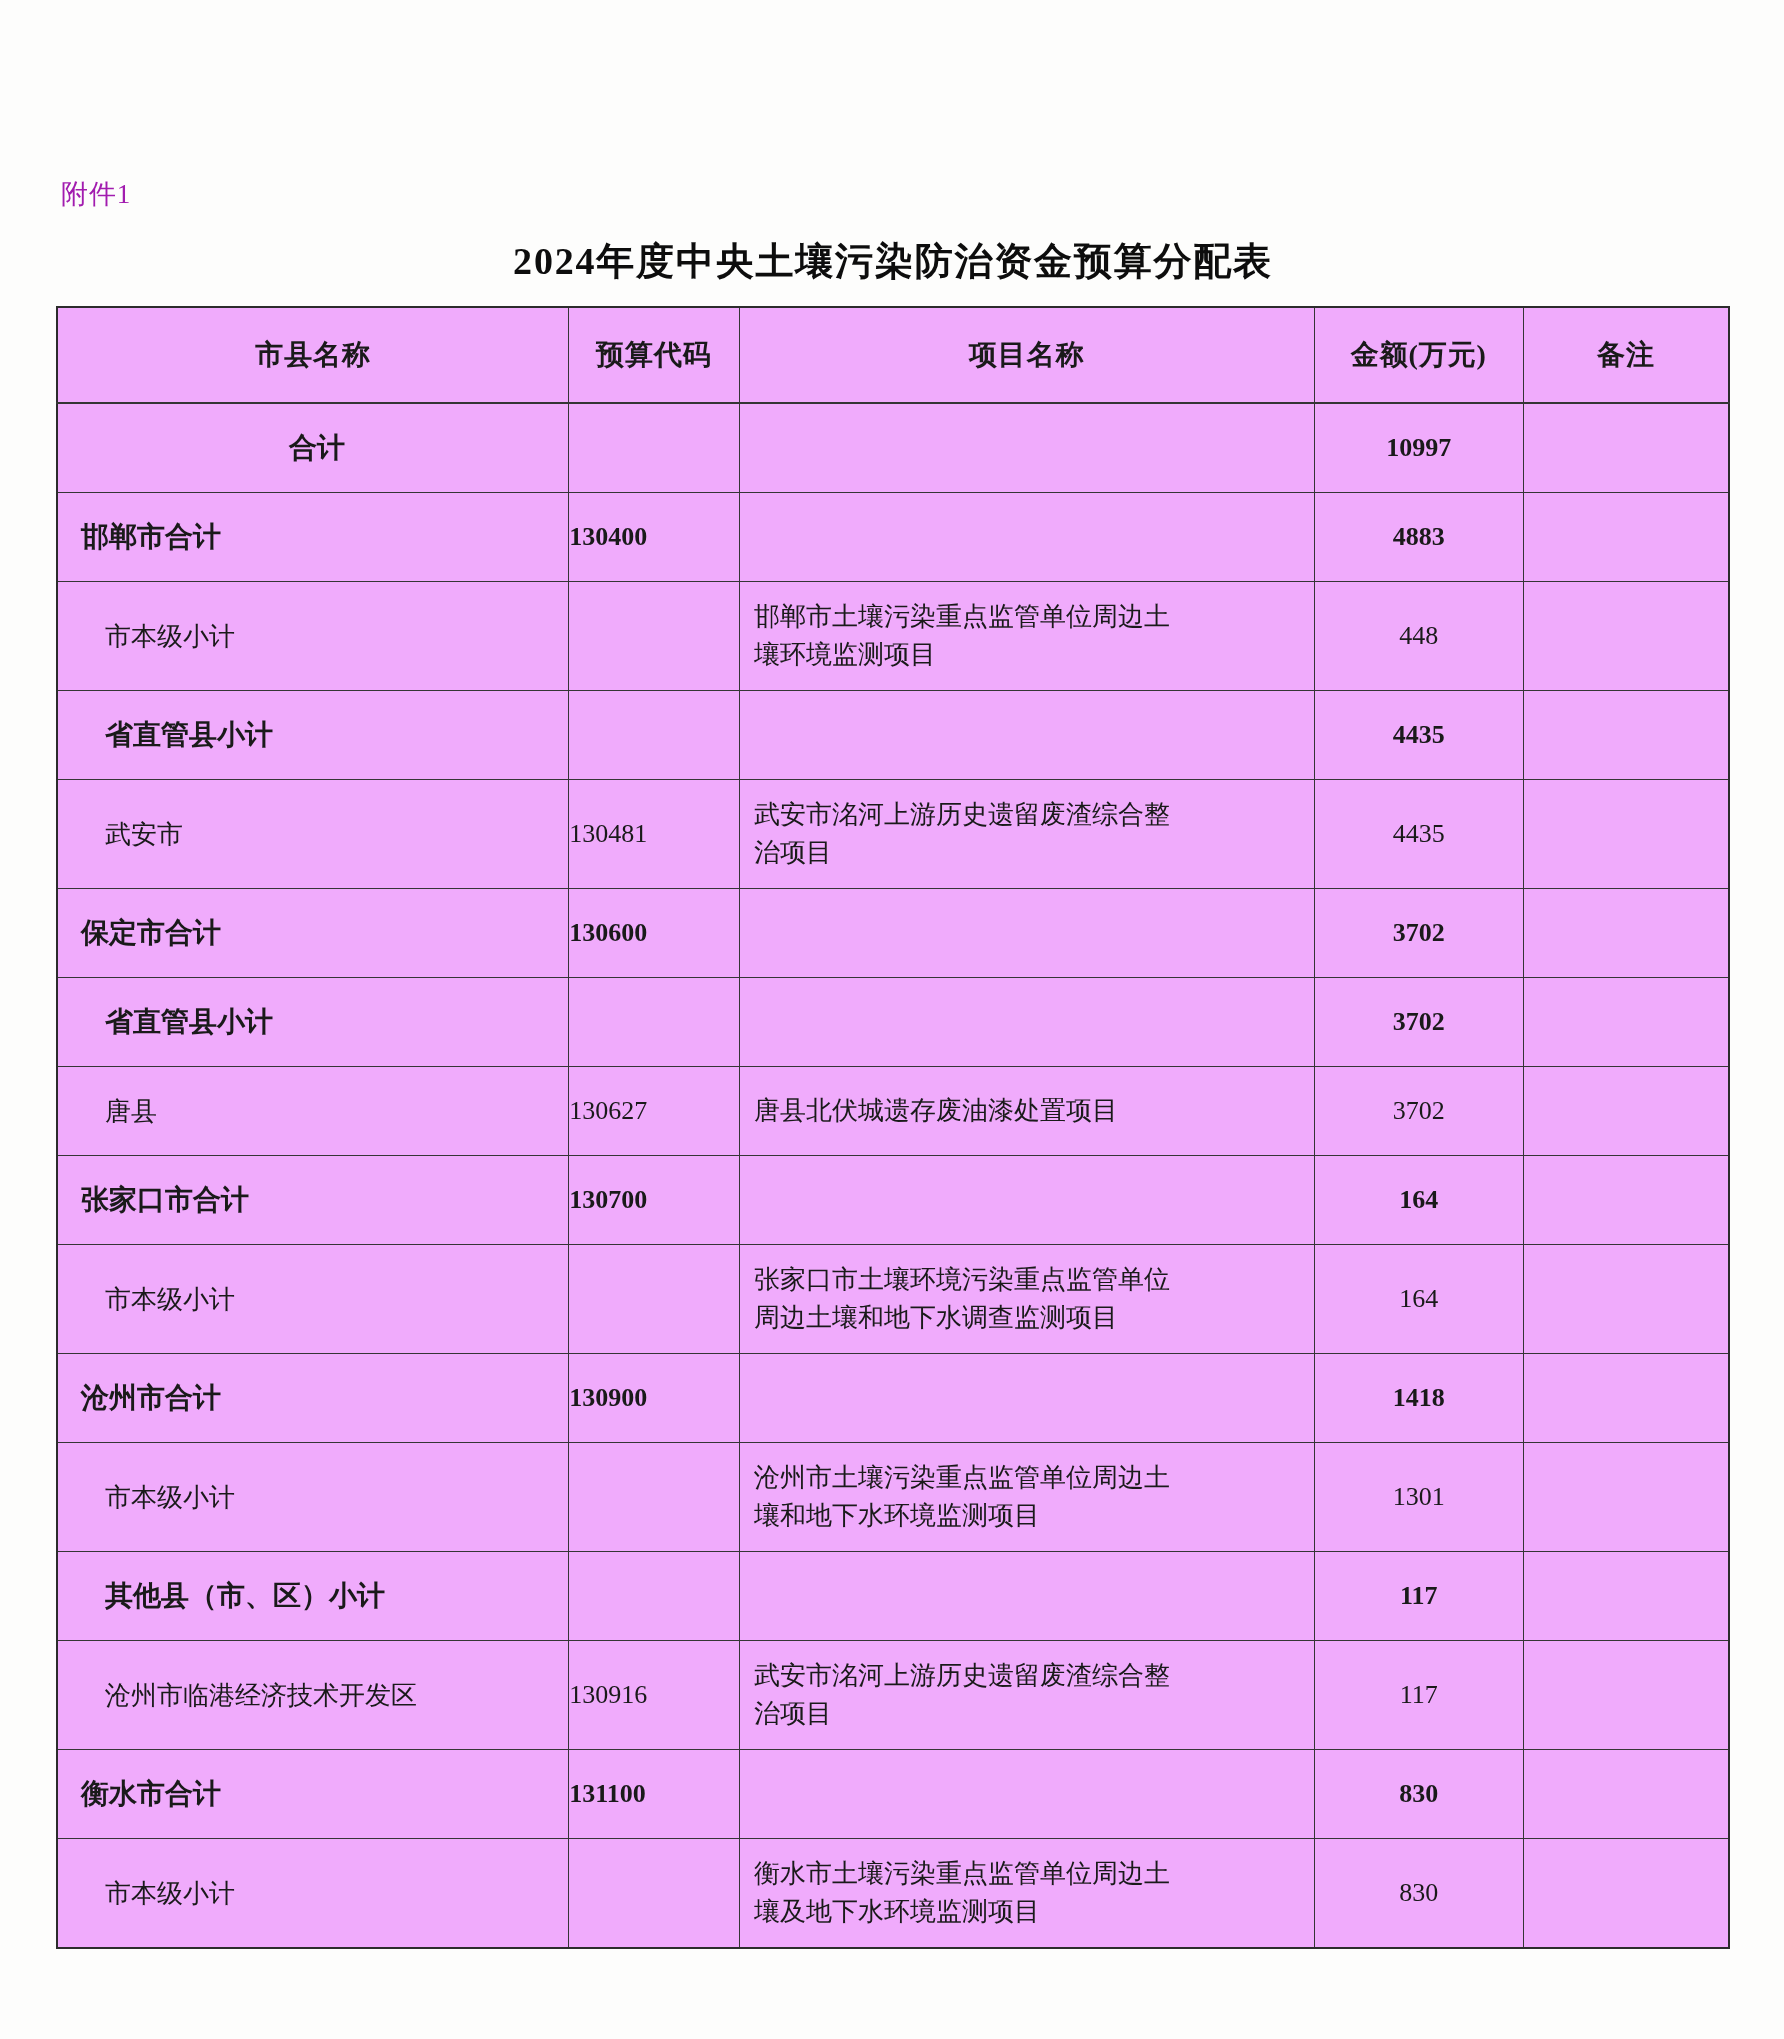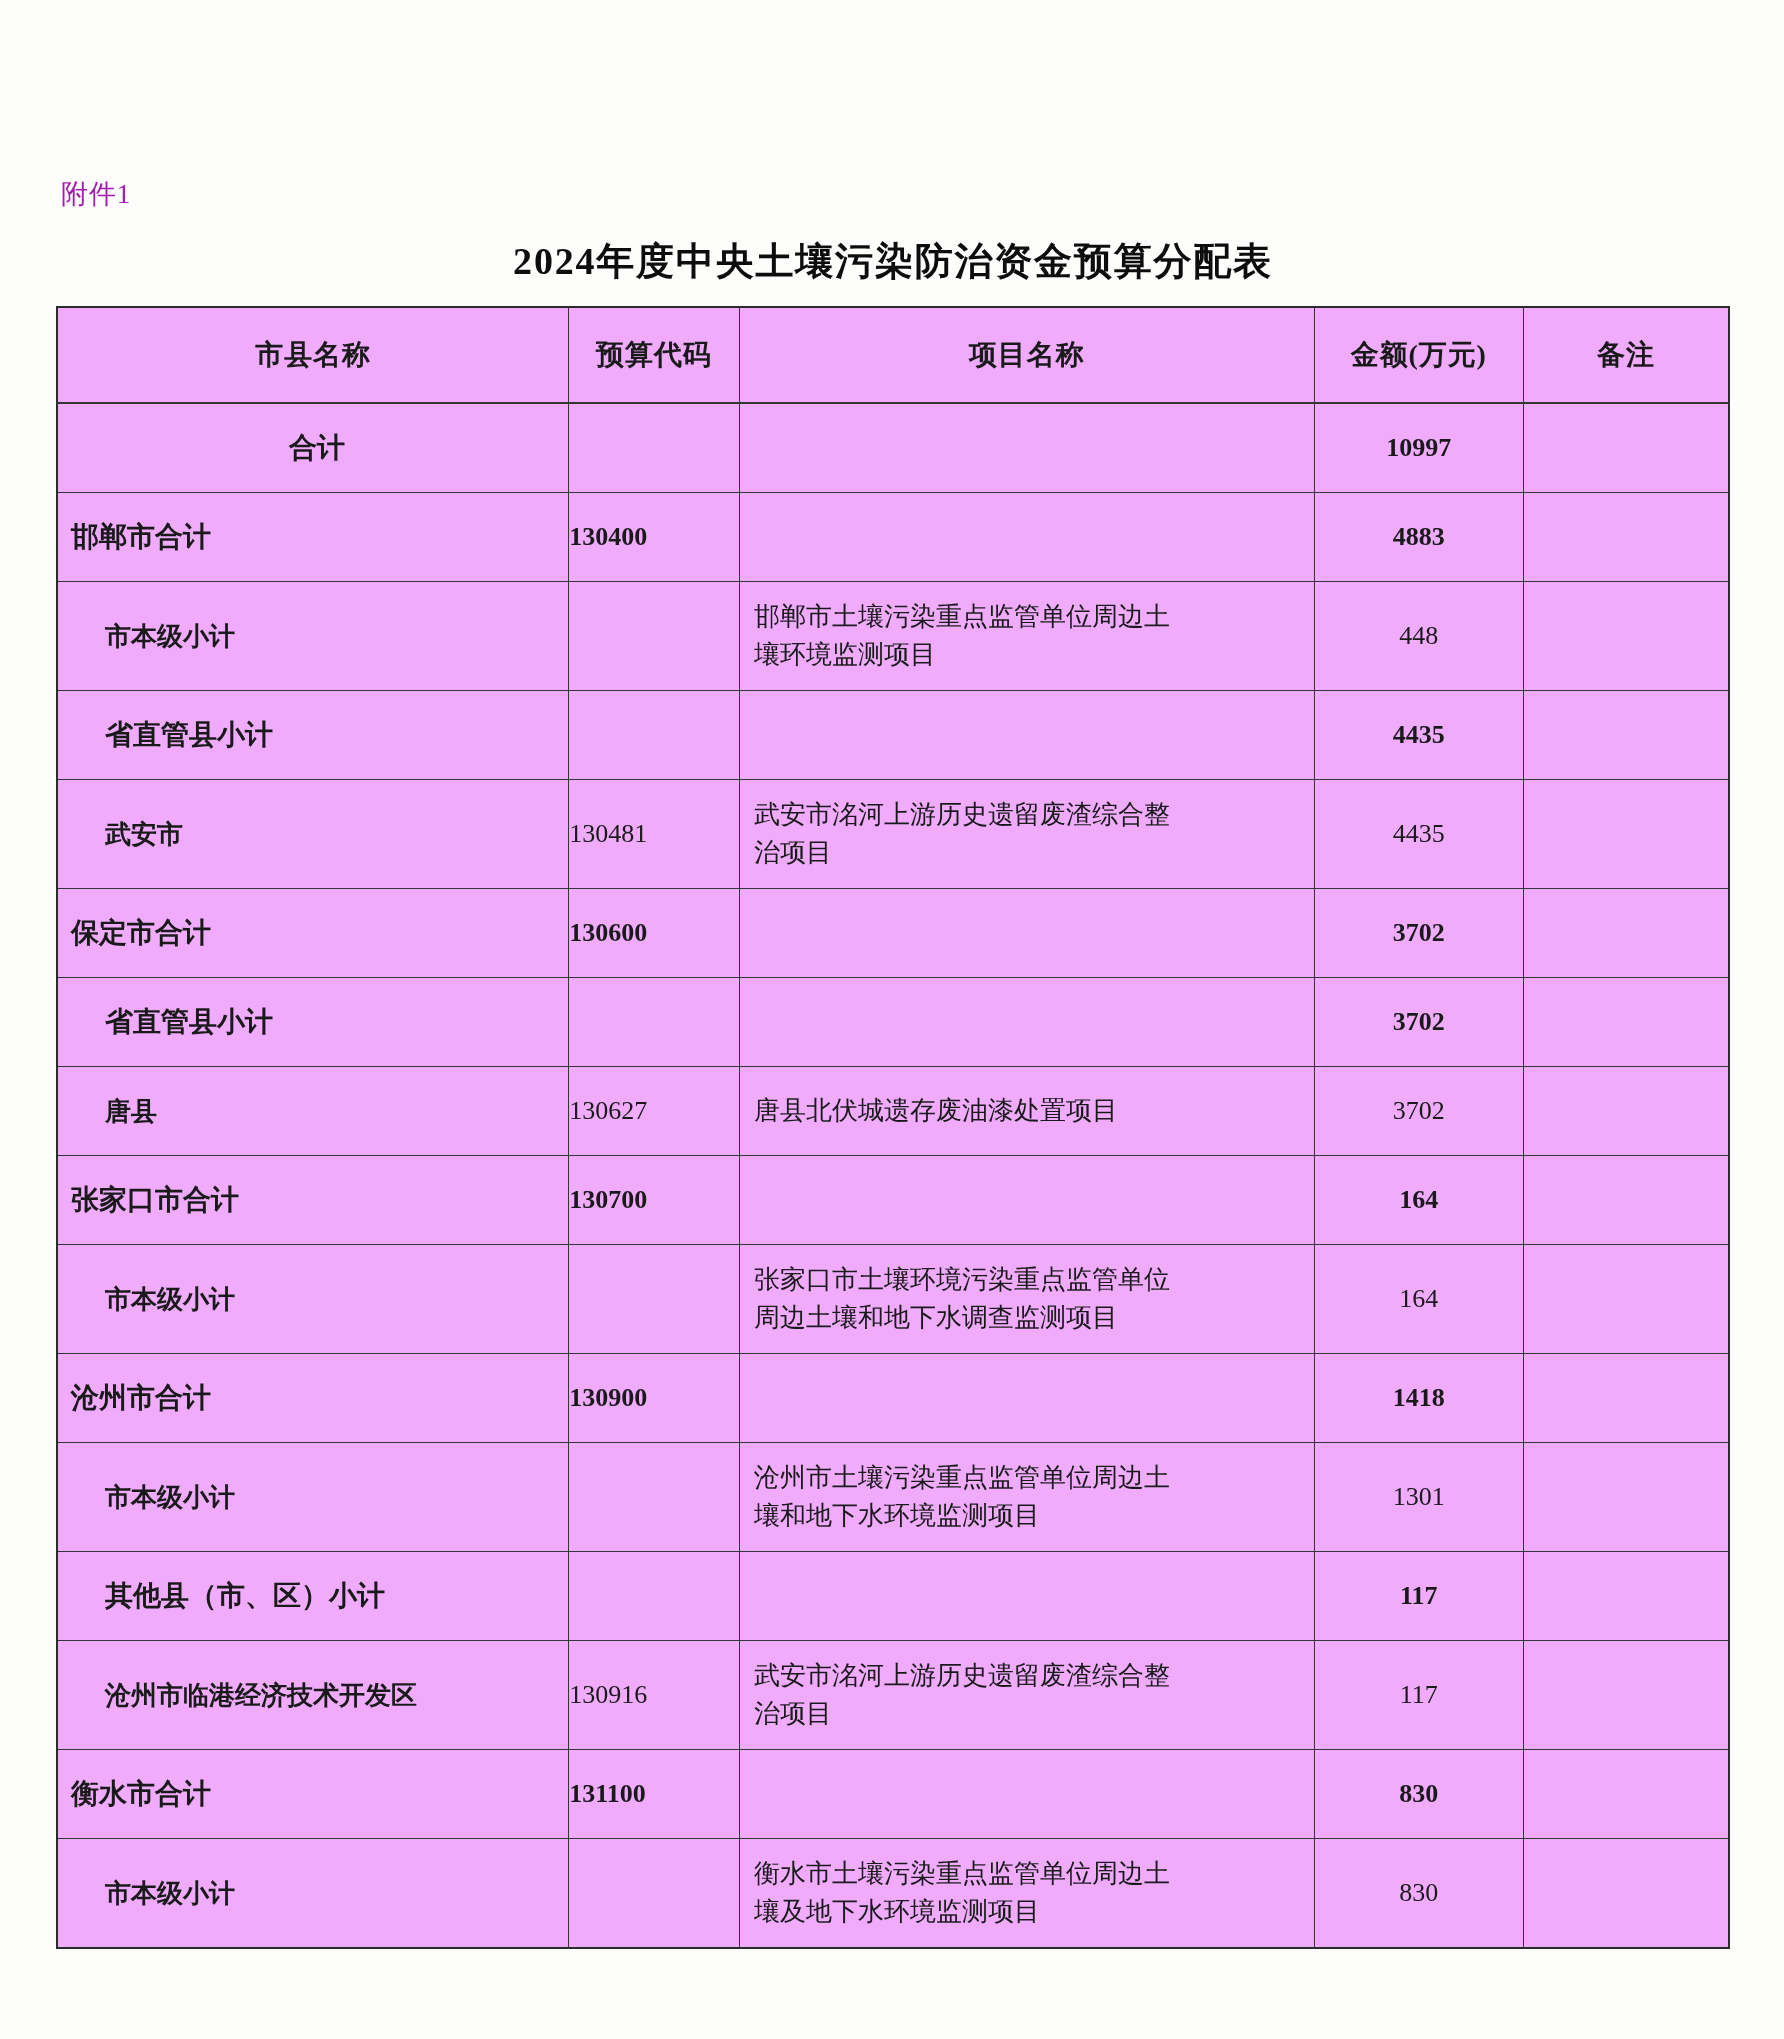--- a/index.html
+++ b/index.html
@@ -59,22 +59,22 @@
     font-size:28px;
     font-weight:700;
     text-align:center;
     letter-spacing:0.9px;
     border-bottom-width:2.7px;
   }
   table.budget{border:2.7px solid #2c2c2c;}
   tr.plain td{height:88px;}
   tr.tall td{height:108px;}
   td.c-name{text-align:left;}
-  td.c-name .cellpad{display:block;padding-left:13px;}
-  tr.indent td.c-name .cellpad{padding-left:47px;font-weight:bold;}
+  td.c-name .cellpad{display:block;padding-left:23px;}
+  tr.indent td.c-name .cellpad{padding-left:47px;}
   tr.name-center td.c-name{text-align:center;}
   tr.name-center td.c-name .cellpad{padding-left:8px;}
   td.c-code{font-size:25px;}
   td.c-project{text-align:left;}
   td.c-project .cellpad{
     display:block;
     padding:5.4px 124px 5.4px 14.4px;
     line-height:1.45;
     font-size:26px;
   }

